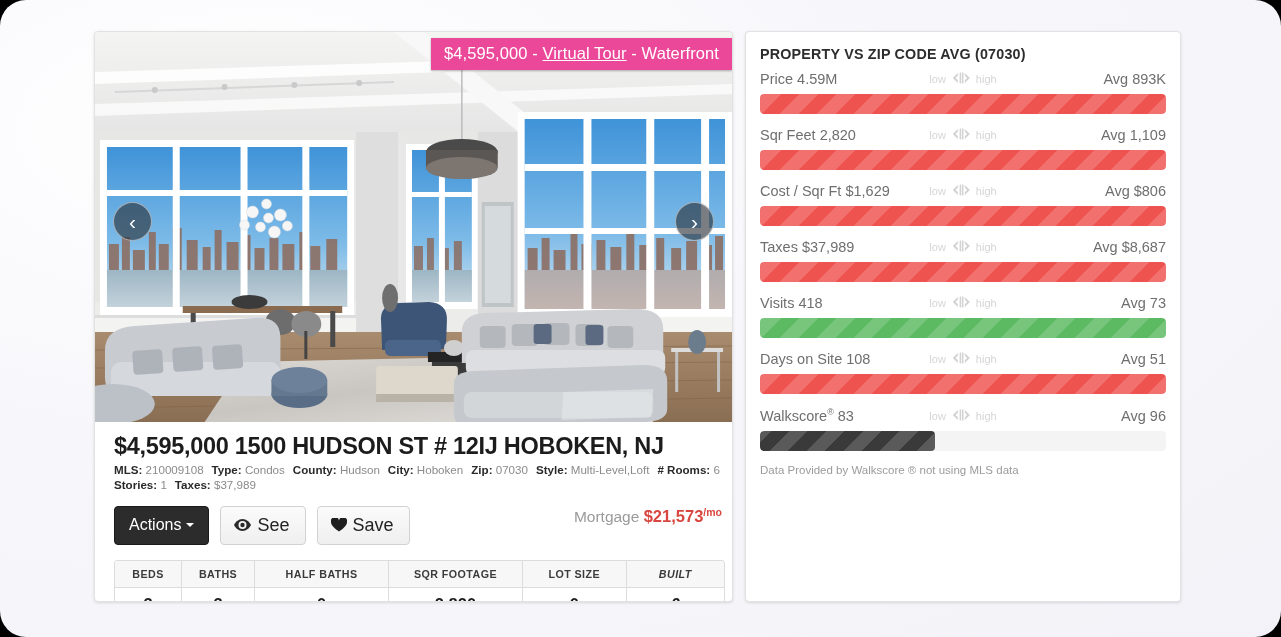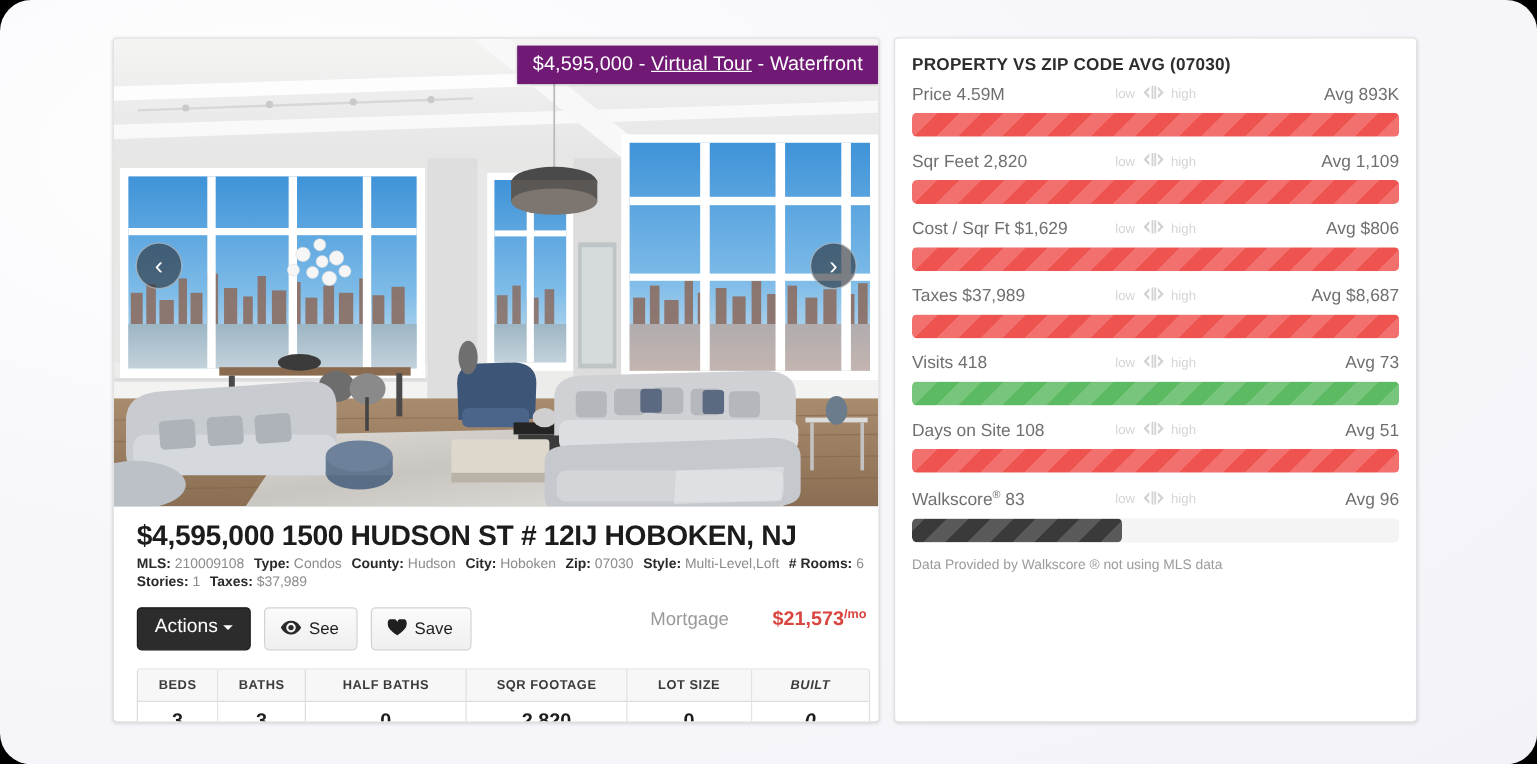--- a/index.html
+++ b/index.html
@@ -35,21 +35,21 @@
     position: relative;
     width: 100%; height: 390px;
     overflow: hidden;
     background: #c9d4dd;
   }
   #photo svg { display: block; width: 100%; height: 100%; }
 
   #price-banner {
     position: absolute;
     right: 0; top: 6px;
-    background: #701a75;
+    background: #ec4899;
     color: #ffffff;
     font-size: 16.5px;
     letter-spacing: .1px;
     padding: 6px 13px 7px 13px;
     box-shadow: 0 1px 2px rgba(0,0,0,.3);
     white-space: nowrap;
   }
   #price-banner .vt { text-decoration: underline; cursor: pointer; }
 
   .carousel-arrow {
@@ -109,37 +109,37 @@
     border-left: 4px solid transparent;
     border-right: 4px solid transparent;
     border-top: 4px solid #ffffff;
     vertical-align: middle;
   }
   .btn-light {
     background: linear-gradient(#fbfbfb, #efefef);
     border: 1px solid #d2d2d2;
     border-radius: 4px;
     color: #222;
-    font-size: 14px;
+    font-size: 18px;
     padding: 9px 15px 10px 13px;
     margin-left: 11px;
     cursor: pointer;
     display: flex;
     align-items: center;
     gap: 6px;
     line-height: 1;
   }
   .btn-light svg { display: block; }
   #mortgage {
     margin-left: auto;
     font-size: 15.5px;
     color: #9a9a9a;
     white-space: nowrap;
   }
-  #mortgage .amt { color: #d8463f; font-weight: bold; font-size: 16.5px; margin-left: 32px; }
+  #mortgage .amt { color: #d8463f; font-weight: bold; font-size: 16.5px; }
   #mortgage .per { color: #d8463f; font-size: 10.5px; vertical-align: super; font-weight: bold; }
 
   
   #stats-table {
     margin: 15px 7px 0 7px;
     border: 1px solid #dcdcdc;
     border-radius: 3px;
     overflow: hidden;
     display: table;
     width: calc(100% - 14px);

